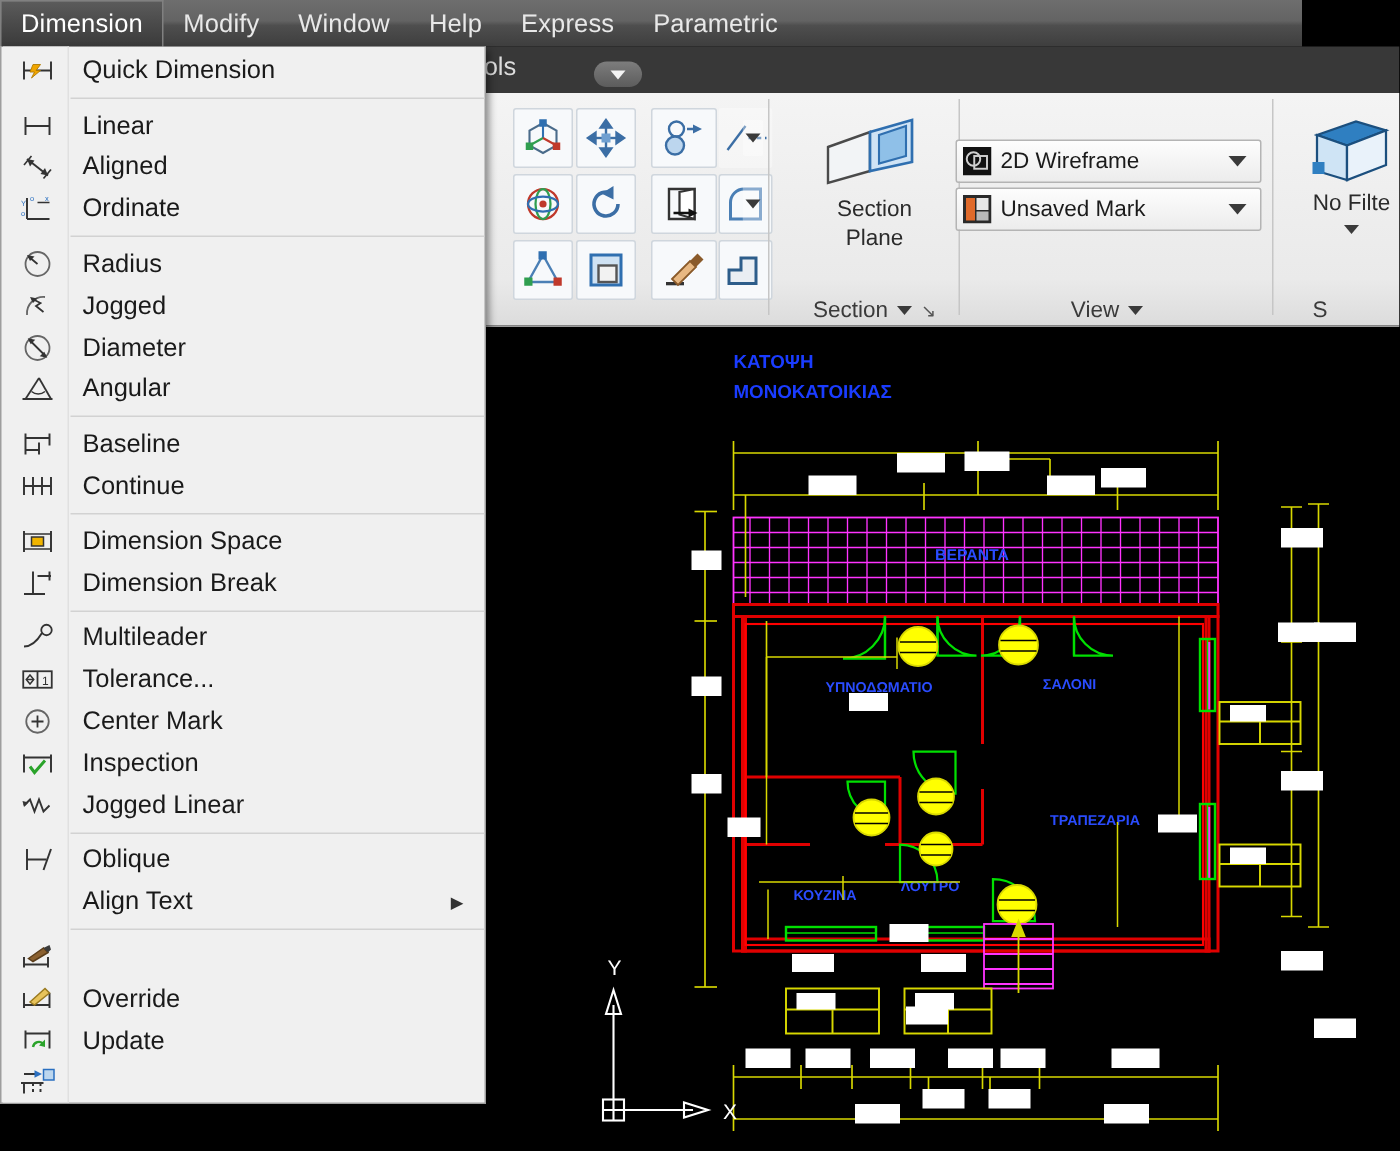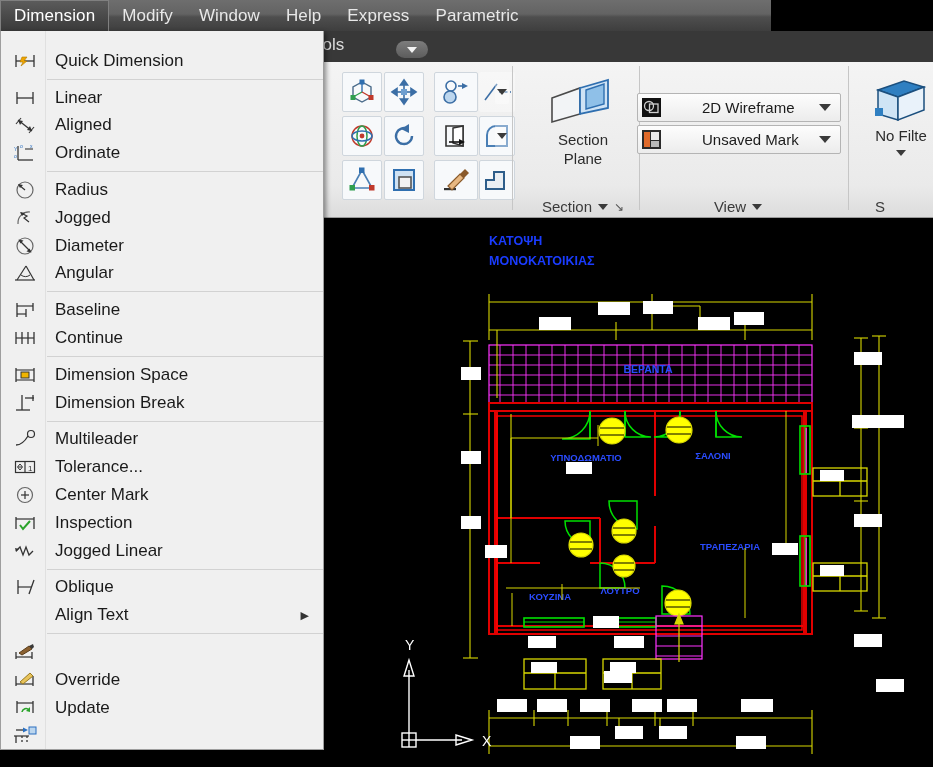--- a/index.html
+++ b/index.html
@@ -6,21 +6,21 @@
   html, body {
     width: 933px; height: 767px;
     overflow: hidden;
     font-family: "Liberation Sans", sans-serif;
     background: #000;
   }
   #app { position: relative; width: 933px; height: 767px; }
 
   
   .menubar {
-    position: absolute; top: 0; left: 0; width: 771px; height: 31px;
+    position: absolute; top: 0; left: 0; width: 868px; height: 31px;
     background: linear-gradient(to bottom, #6e6e6e 0%, #636363 45%, #4e4e4e 55%, #3e3e3e 100%);
     display: flex; align-items: center;
   }
   .menu-title {
     height: 31px; display: flex; align-items: center; padding: 0 13px;
     color: #e8e8e8; font-size: 17px; letter-spacing: .1px; white-space: nowrap;
   }
   .menu-title.active {
     background: linear-gradient(to bottom, #5b5b5b 0%, #4a4a4a 50%, #3a3a3a 100%);
     border: 1px solid #808080; border-bottom: none;
@@ -66,42 +66,42 @@
   }
   .rb-btn.framed { border-color: #cfd6dd; background: #f7f9fb; }
 
   .combo {
     position: absolute; height: 29px;
     background: linear-gradient(to bottom,#fdfdfd,#ececec);
     border: 1px solid #b4b4b4; border-radius: 2px;
     display: flex; align-items: center; padding: 0 4px; gap: 6px;
   }
   .combo .cb-icon { width:19px;height:19px;flex:0 0 19px; }
-  .combo .cb-label { font-size:15px; color:#1b1b1b; flex:1; white-space:nowrap;margin-left:35px; }
+  .combo .cb-label { font-size:15px; color:#1b1b1b; flex:1; white-space:nowrap; }
   .combo .cb-caret { width:0;height:0;border-left:6px solid transparent;border-right:6px solid transparent;border-top:7px solid #3a3a3a;margin-right:5px; }
 
   .bigbtn {
     position:absolute; display:flex; flex-direction:column;
     align-items:center; justify-content:flex-start;
   }
   .bigbtn .bb-label { font-size:15px;color:#2b2b2b;text-align:center;line-height:19px; white-space:nowrap; }
 
   
   .canvas {
     position:absolute; top:218px; left:0; width:933px; height:549px;
     background:#000; overflow:hidden;
   }
   .canvas svg { display:block; }
 
   
   .dropdown {
     position:absolute; top:31px; left:0; width: 324px;
     background:#f0f0f0; border:1px solid #9e9e9e; border-top:none;
     box-shadow: 2px 2px 5px rgba(0,0,0,.45);
-    padding: 16px 0 0 0;
+    padding: 2px 0 0 0;
     z-index: 50;
   }
   .dd-gutter {
     position:absolute; top:0; left:1px; width:44px; height:100%;
     background:#f0f0f0; border-right:1px solid #e0e0e0;
   }
   .dd-item {
     position:relative; display:flex; align-items:center;
     height:27.8px; padding-left:4px; cursor:default;
   }

